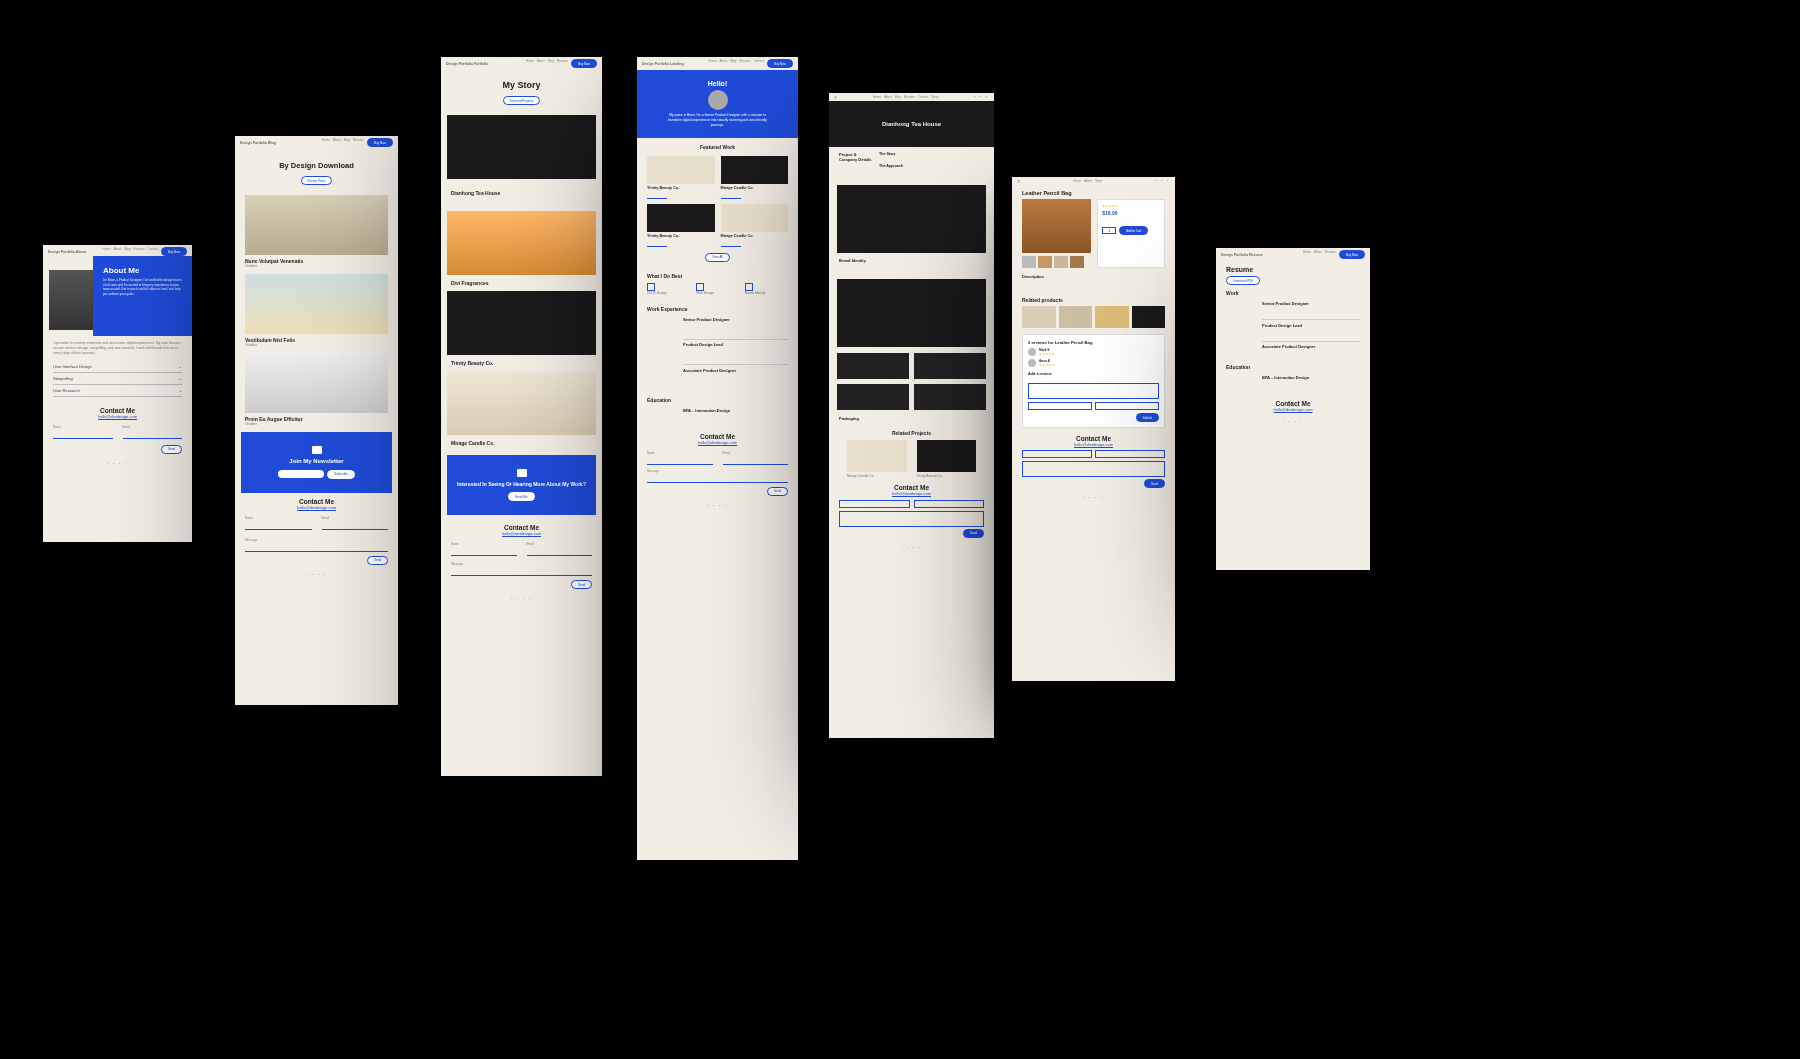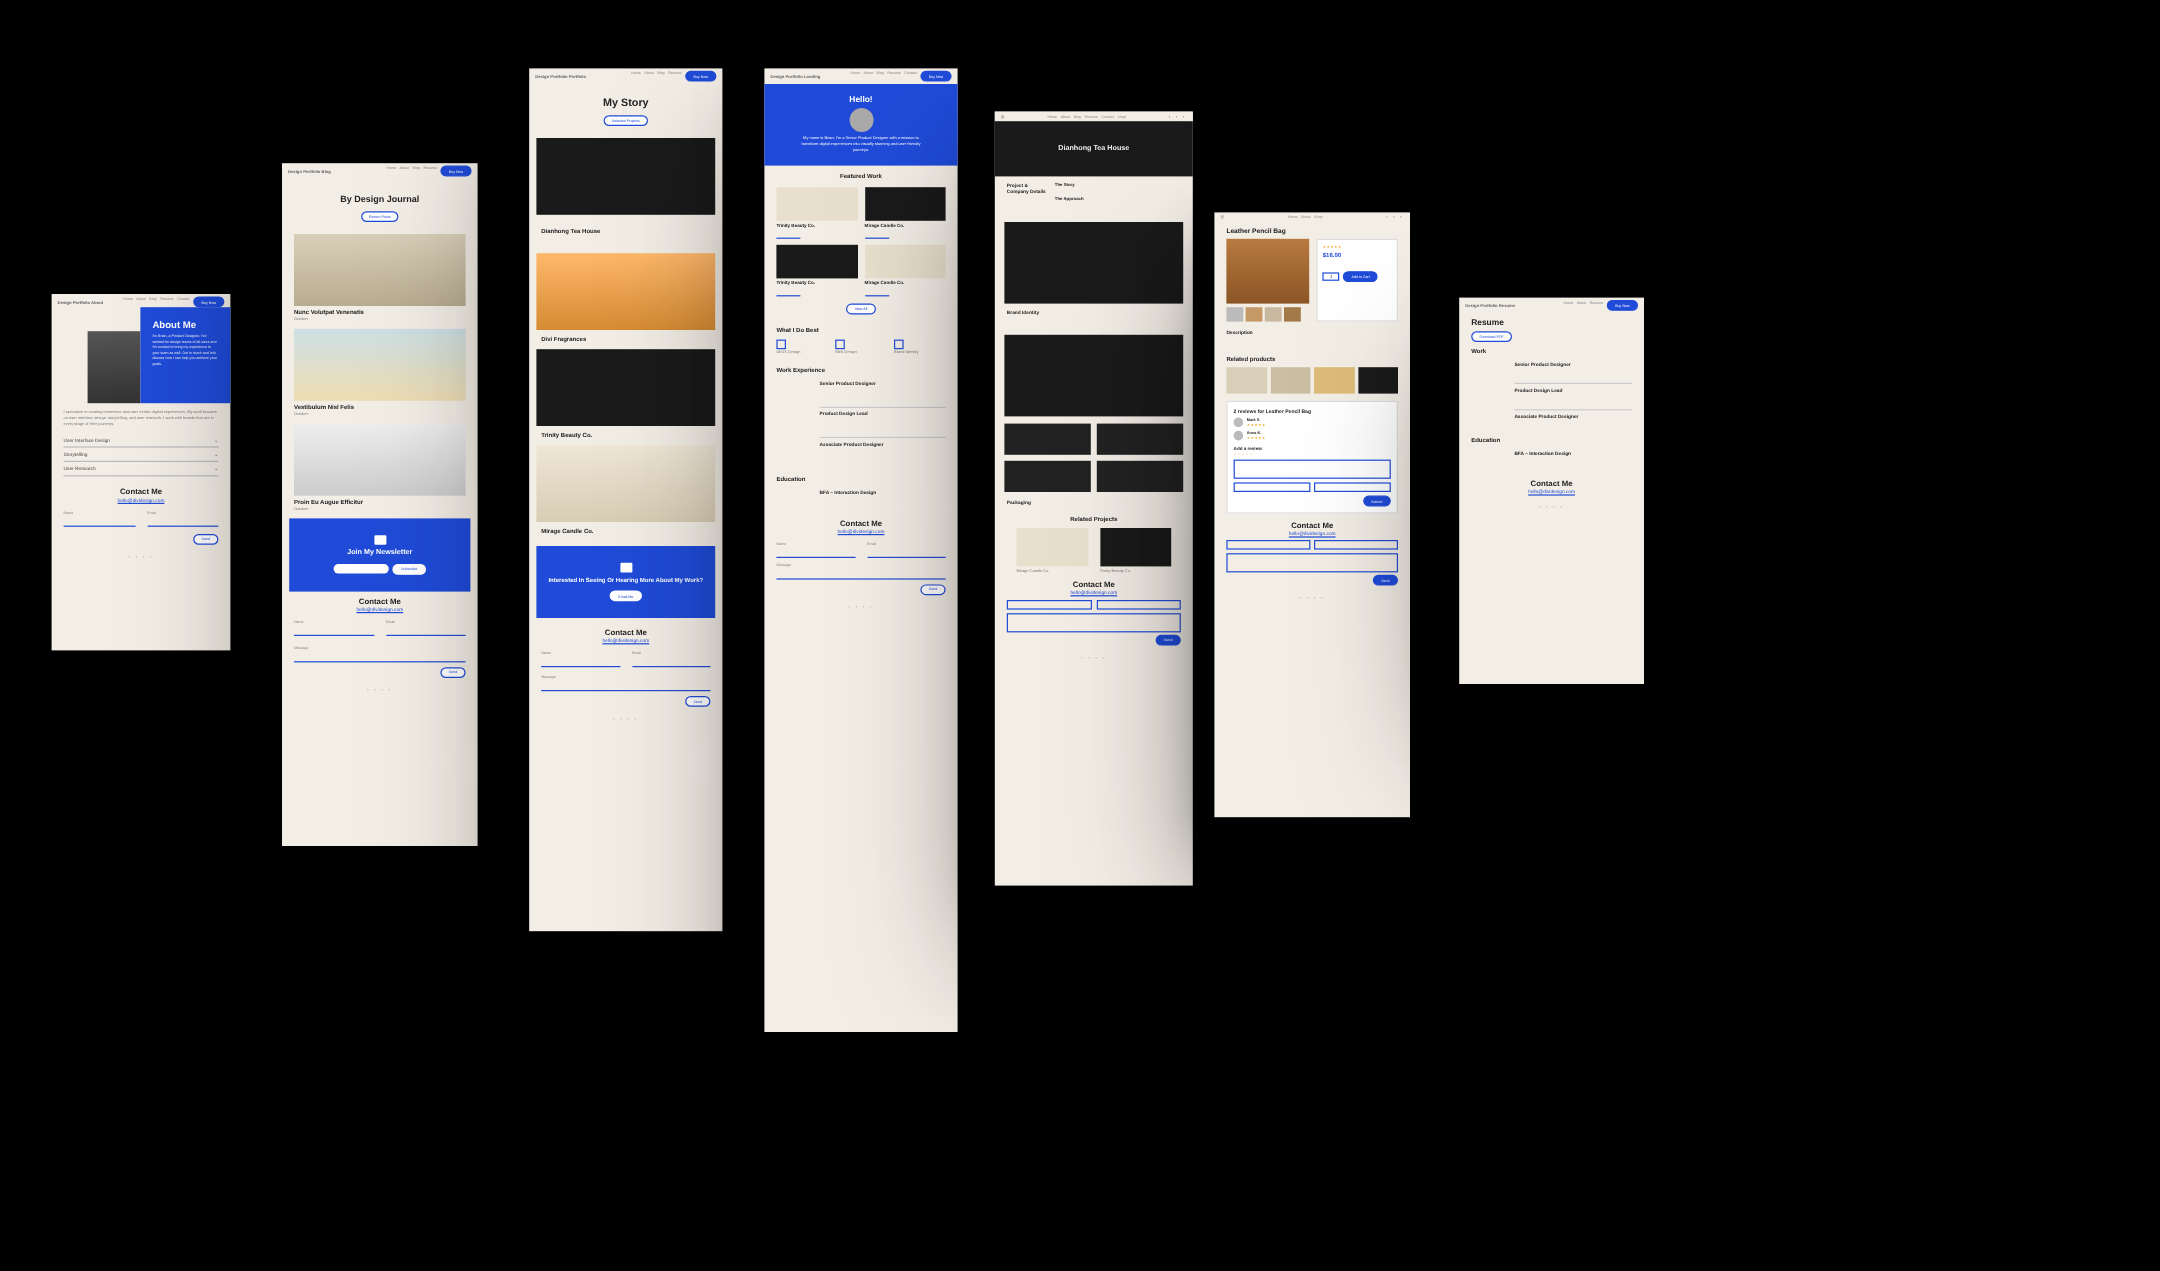--- a/index.html
+++ b/index.html
@@ -72,21 +72,21 @@
     <span class="title">Design Portfolio About</span>
     <span class="nav">
       <span>Home</span>
       <span>About</span>
       <span>Blog</span>
       <span>Resume</span>
       <span>Contact</span>
       <span class="btn fill">Buy Now</span>
     </span>
   </div>
-  <div class="row" style="align-items:flex-end;padding-left:24px;">
+  <div class="row" style="align-items:center;">
     <div class="img" style="width:44px;height:60px;margin:6px 0 0 6px;background:linear-gradient(#555,#333);"></div>
     <div class="blue" style="flex:1;margin:-2px 0 0 -6px;padding:10px;height:80px;">
       <div style="font-size:8px;font-weight:700;">About Me</div>
       <div style="font-size:3px;line-height:1.5;margin-top:3px;opacity:.92;">I'm Brian, a Product Designer. I've worked for design teams of all sizes and I'm excited to bring my experience to your team as well. Get in touch and let's discuss how I can help you achieve your goals.</div>
     </div>
   </div>
   <div class="block">
     <div class="para">I specialize in creating immersive and user-centric digital experiences. My work focuses on user interface design, storytelling, and user research. I work with brands that are in every stage of their journeys.</div>
   </div>
   <div class="block" style="padding-top:0;">
@@ -130,21 +130,21 @@
     <span class="title">Design Portfolio Blog</span>
     <span class="nav">
       <span>Home</span>
       <span>About</span>
       <span>Blog</span>
       <span>Resume</span>
       <span class="btn fill">Buy Now</span>
     </span>
   </div>
   <div class="center" style="padding:6px;">
-    <div class="h1" style="font-size:7.5px;">By Design Journal</div>
+    <div class="h1" style="font-size:7.5px;">By Design Download</div>
     <span class="btn">Recent Posts</span>
   </div>
 
   <div class="block" style="padding-top:4px;">
     <div class="img light" style="height:60px;background:linear-gradient(#d9cfb8,#b8ac91);"></div>
     <div class="h3" style="margin-top:3px;">Nunc Volutpat Venenatis</div>
     <div class="para">October</div>
   </div>
   <div class="block" style="padding-top:0;">
     <div class="img light" style="height:60px;background:linear-gradient(#cde0e4,#eeddb3);"></div>

